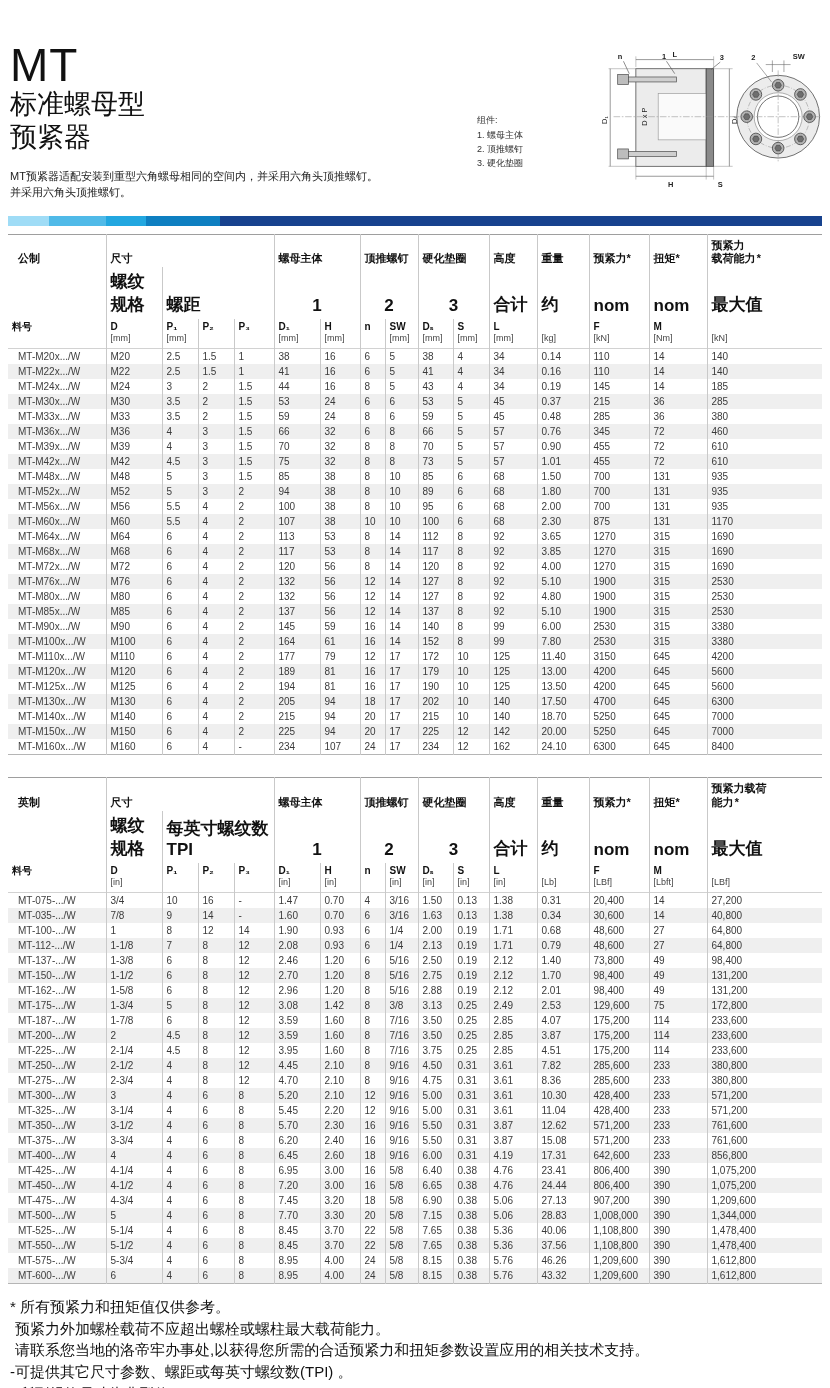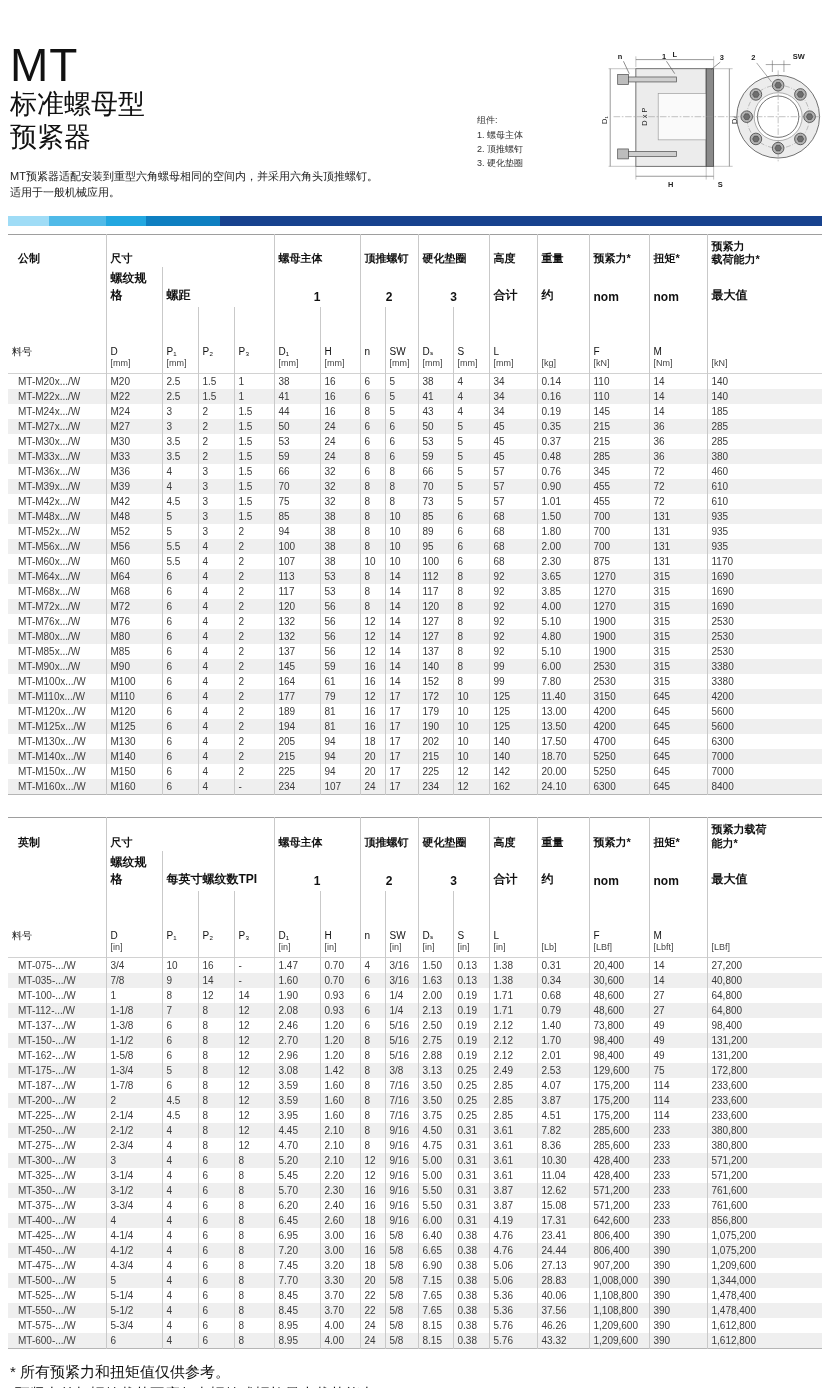--- a/index.html
+++ b/index.html
@@ -29,25 +29,25 @@
       #17428e 26%, #17428e 100%); }
 
   
   table.spec { width:814px; border-collapse:collapse; table-layout:fixed; margin-top:8px;
     border-top:1px solid #9e9e9e; border-bottom:1px solid #b5b5b5; }
   table.spec.imperial { margin-top:22px; }
   table.spec th, table.spec td { border-left:1px solid #c9c9c9; text-align:left; vertical-align:bottom; }
   table.spec th:first-child, table.spec td:first-child { border-left:none; }
   thead { border-bottom:1px solid #d2d2d2; }
   th.g1 { font-size:11px; font-weight:bold; padding:5px 4px 1px 4px; vertical-align:top; color:#111; }
-  th.g2 { font-size:12px; font-weight:bold; padding:3px 4px 3px 4px; vertical-align:middle; color:#111; }
+  th.g2 { font-size:17px; font-weight:bold; padding:3px 4px 3px 4px; vertical-align:middle; color:#111; }
   th.g2.center { text-align:center; }
-  th.prewrap { white-space:pre-line; line-height:1.2; }
+  th.prewrap { white-space:pre-line; line-height:1.2;font-family:Liberation Mono, monospace; }
   tr.colrow th { padding:2px 4px 4px 4px; }
-  tr.colrow .cn { font-size:10px; font-weight:normal; color:#111; line-height:1.2;margin-top:37px; }
+  tr.colrow .cn { font-size:10px; font-weight:bold; color:#111; line-height:1.2; }
   tr.colrow .cu { font-size:9px; font-weight:400; color:#444; line-height:1.2; min-height:11px; }
   th.partcol, td:first-child { padding-left:10px; }
   tbody td { font-size:10px; color:#3a3a3a; padding:1px 4px; line-height:13px; height:15px;
     white-space:nowrap; overflow:hidden; }
   tbody tr:nth-child(even) { background:#efefef; }
   tbody tr:nth-child(odd) { background:#ffffff; }
   tbody td:first-child { padding-left:10px; color:#3f3f3f; }
 
   
   .notes { margin-top:12px; font-size:15px; line-height:1.45; color:#111; padding-left:2px; }
@@ -58,21 +58,21 @@
 
 <div class="page">
 
   <div class="head">
     <div class="title-block">
       <div class="series-title">MT</div>
       <div class="subtitle">标准螺母型</div>
       <div class="subtitle">预紧器</div>
       <div class="descr">
         <div>MT预紧器适配安装到重型六角螺母相同的空间内，并采用六角头顶推螺钉。</div>
-        <div>适用于一般机械应用。</div>
+        <div>并采用六角头顶推螺钉。</div>
       </div>
     </div>
 
     <div class="diagram">
       <div class="legend">
         <div class="lg-title">组件:</div>
         <div>1. 螺母主体</div>
         <div>2. 顶推螺钉</div>
         <div>3. 硬化垫圈</div>
       </div>
@@ -326,38 +326,20 @@
           <td>5</td>
           <td>43</td>
           <td>4</td>
           <td>34</td>
           <td>0.19</td>
           <td>145</td>
           <td>14</td>
           <td>185</td>
         </tr>
         <tr>
-          <td>MT-M27x.../W</td>
-          <td>M27</td>
-          <td>3</td>
-          <td>2</td>
-          <td>1.5</td>
-          <td>50</td>
-          <td>24</td>
-          <td>6</td>
-          <td>6</td>
-          <td>50</td>
-          <td>5</td>
-          <td>45</td>
-          <td>0.35</td>
-          <td>215</td>
-          <td>36</td>
-          <td>285</td>
-        </tr>
-        <tr>
           <td>MT-M30x.../W</td>
           <td>M30</td>
           <td>3.5</td>
           <td>2</td>
           <td>1.5</td>
           <td>53</td>
           <td>24</td>
           <td>6</td>
           <td>6</td>
           <td>53</td>

